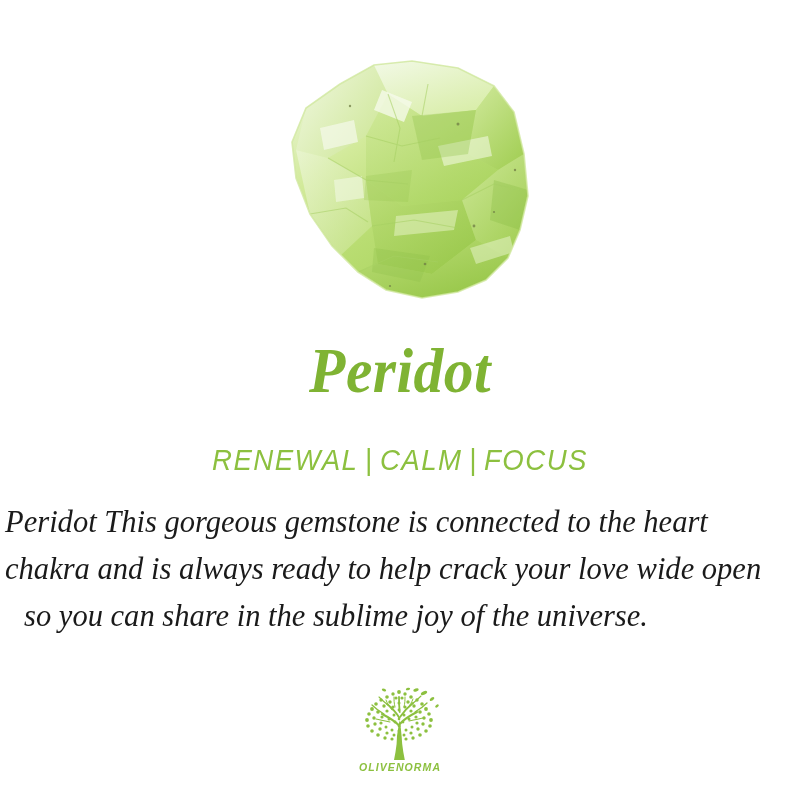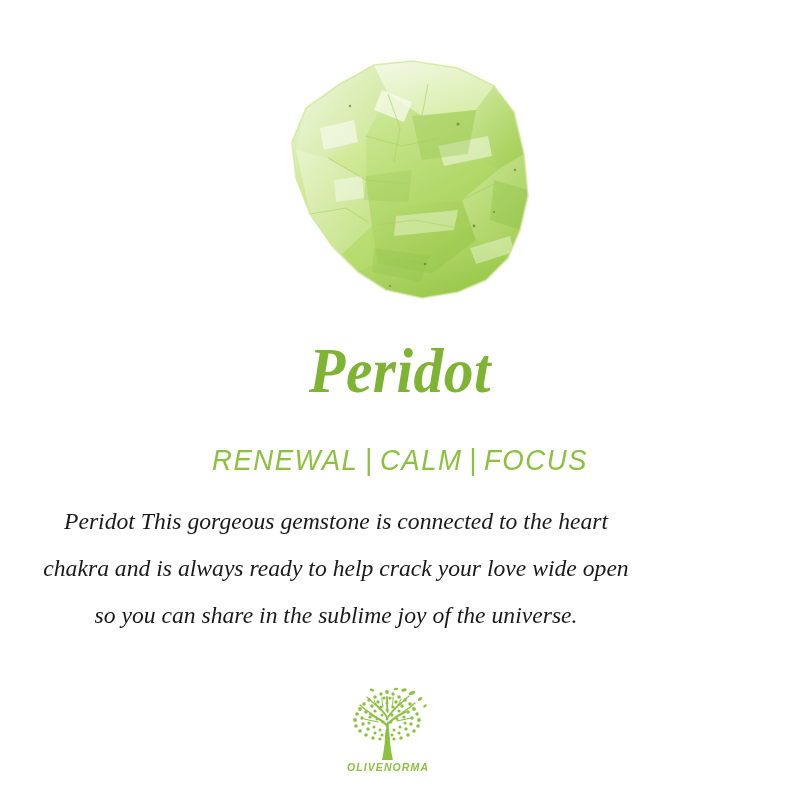--- a/index.html
+++ b/index.html
@@ -83,35 +83,35 @@
   }
 
   
   .body-text {
     position: absolute;
     left: 0;
     top: 498px;
     width: 672px;
     text-align: center;
     font-family: "Liberation Serif", serif;
-    font-size: 24px;
+    font-size: 31px;
     line-height: 47px;
     color: #1a1a1a;
   }
   .body-text .bline {
     display: block;
     white-space: nowrap;
     transform: scaleX(0.985);
     transform-origin: center center;
   }
 
   
   .logo {
     position: absolute;
-    left: 338px;
+    left: 350px;
     top: 686px;
     width: 100px;
     height: 98px;
     display: flex;
     flex-direction: column;
     align-items: center;
   }
   .logo-tree {
     width: 92px;
     height: 74px;

